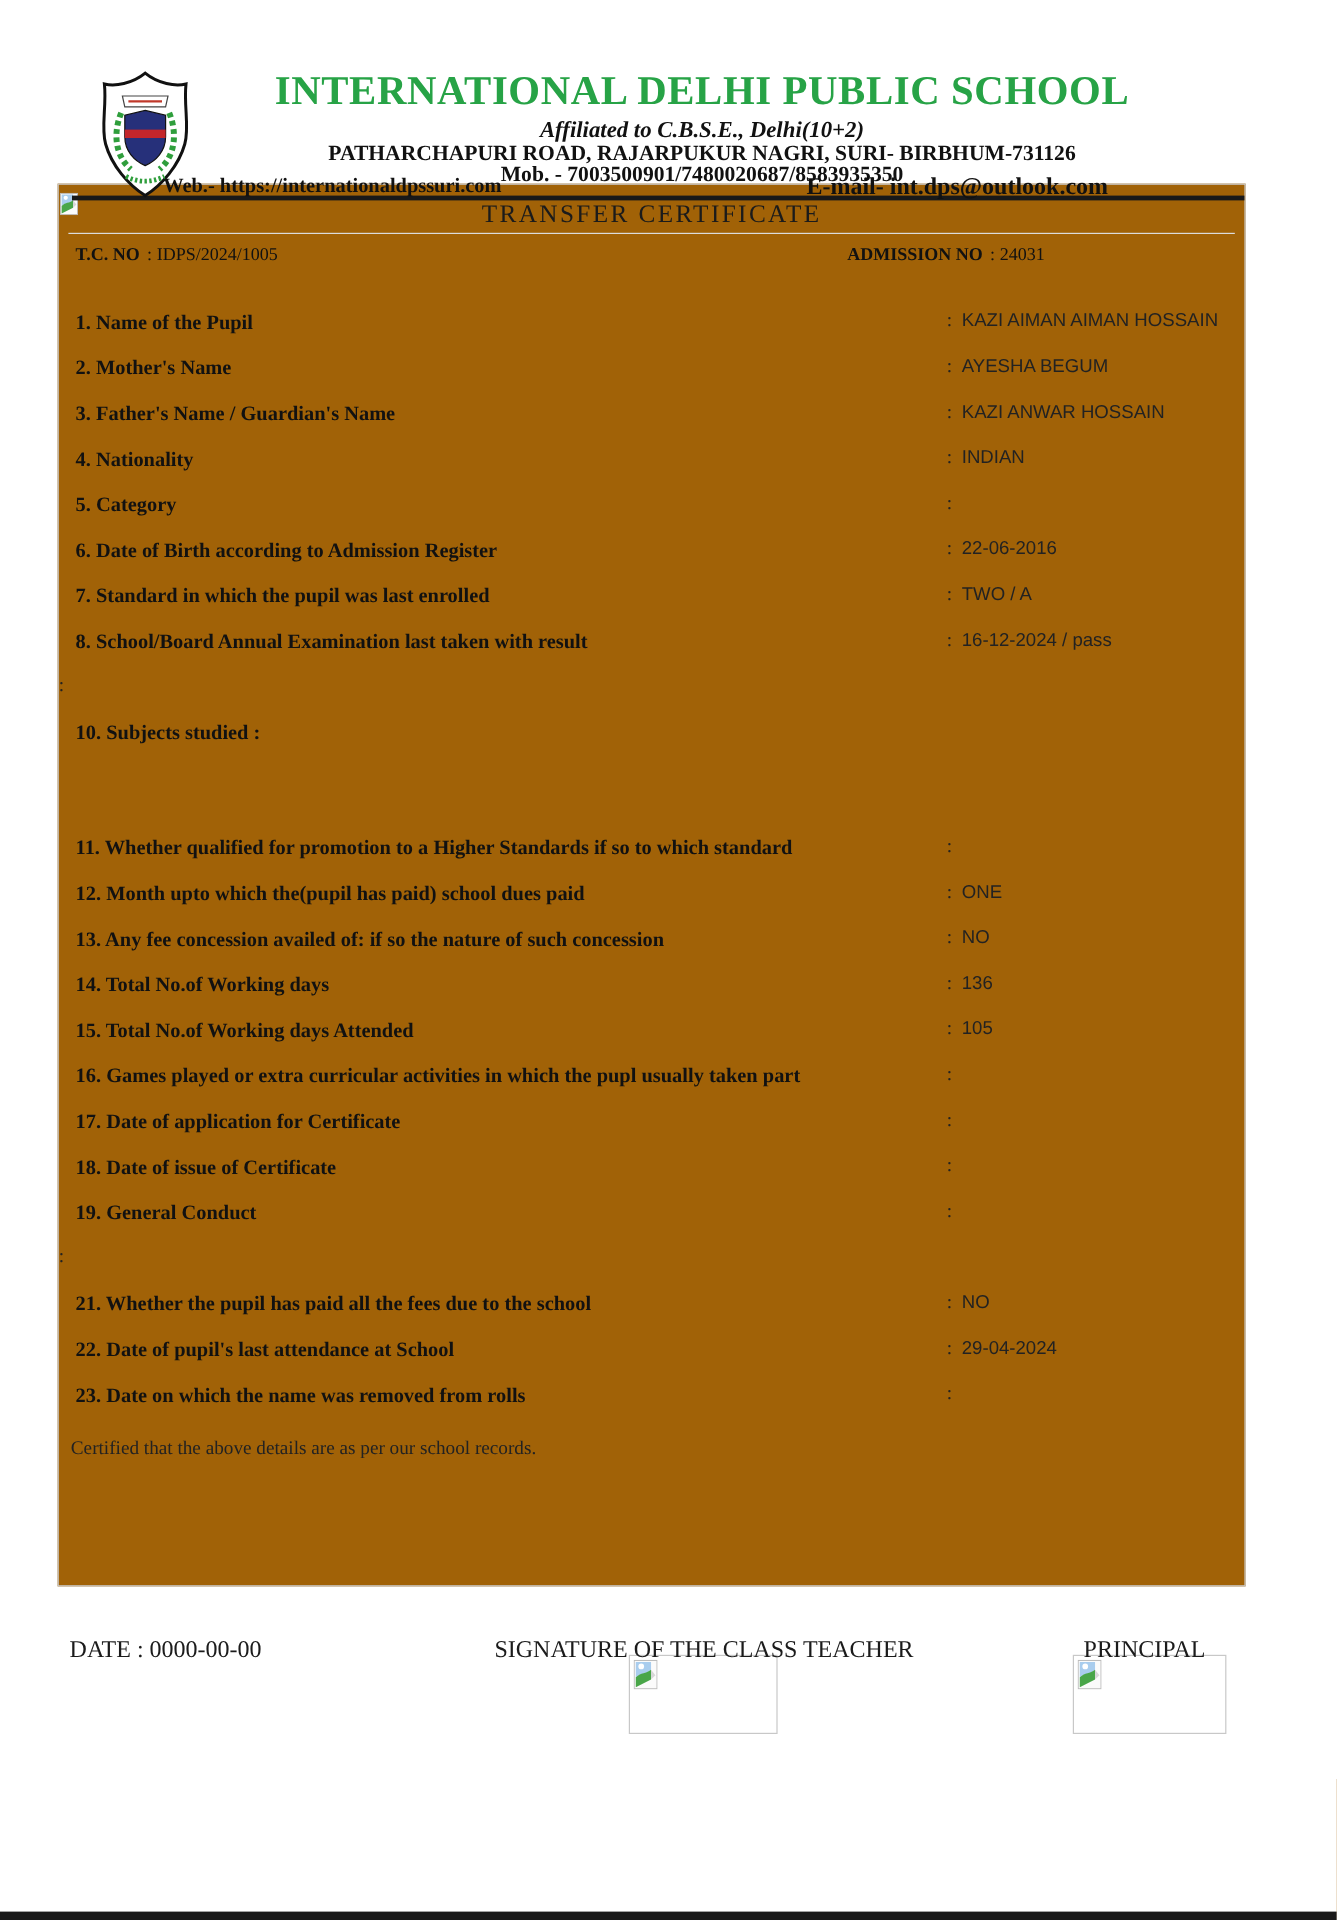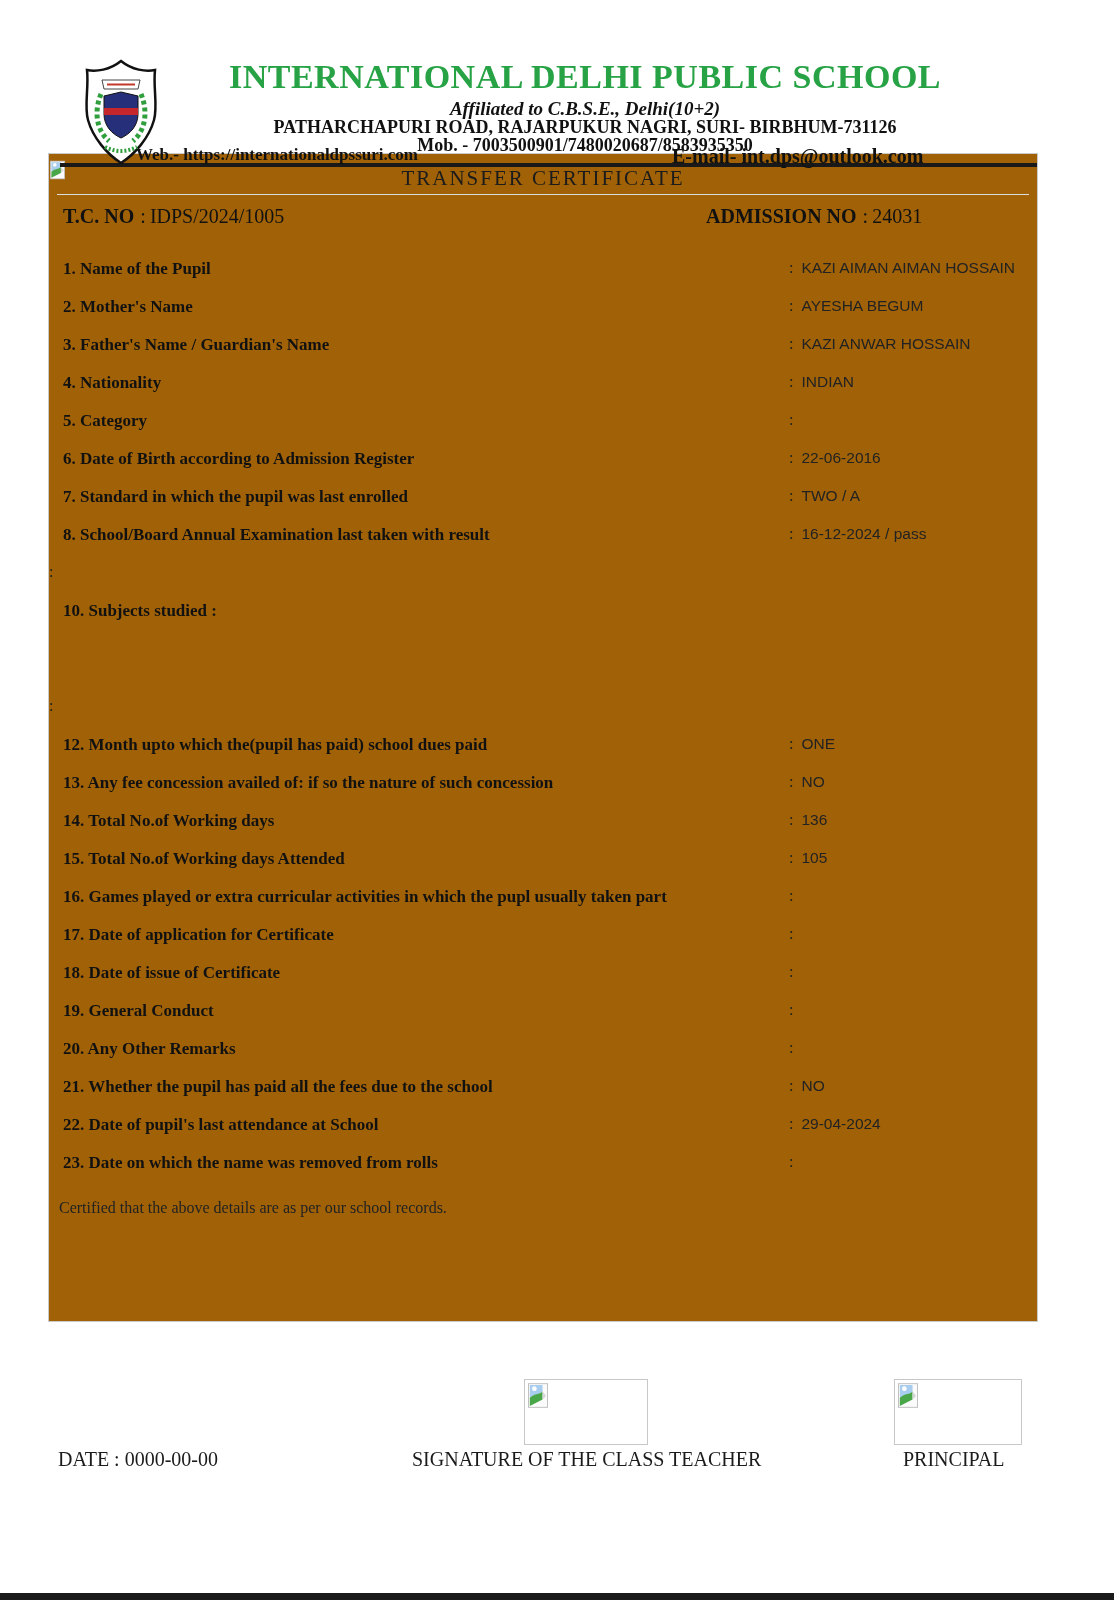--- a/index.html
+++ b/index.html
@@ -22,41 +22,41 @@
   .email{top:146px;left:672px;font-size:20px;font-weight:bold;line-height:1;z-index:4;}
   .black-line{top:163px;left:60px;width:977px;height:4px;background:#191919;z-index:3;}
 
   
   .content-box{left:48px;top:153px;width:988px;height:1167px;
     border:1px solid #cacaca;background:#a16207;z-index:1;}
   .corner-icon{position:absolute;left:1px;top:1px;z-index:2;}
   .tc-title{margin-top:14px;text-align:center;font-size:21px;letter-spacing:2px;
     color:#1b1b1b;line-height:1;}
   .thin-line{margin:5px 8px 0 8px;border:0;border-top:1px solid #dcdcdc;}
-  .tc-row{position:relative;height:26px;margin-top:10px;font-size:20px;}
+  .tc-row{position:relative;height:26px;margin-top:10px;font-size:15px;}
   .tc-left{position:absolute;left:14px;top:0;}
   .tc-right{position:absolute;left:657px;top:0;}
   .tc-row b{font-weight:bold;}
   .tc-row .sep{margin:0 4px 0 6px;}
 
   .fields{margin-top:28px;}
   .row{display:flex;align-items:flex-start;min-height:38px;}
   .flabel{flex:0 0 726px;padding-left:14px;font-weight:bold;font-size:17px;line-height:1.15;}
   .fvalue{display:flex;align-items:center;gap:8px;
     font-family:"Liberation Sans",sans-serif;font-size:15.5px;color:#222;}
   .fvalue .colon{font-family:"Liberation Serif",serif;font-size:16px;color:#222;}
   .gap-after{margin-bottom:58px;}
   .certified{margin-top:8px;padding-left:10px;font-size:16px;color:#222;}
 
   
   .sig-box{border:1px solid #c8c8c8;background:#fff;}
   .sig-box .bi{position:absolute;left:3px;top:3px;}
   .sig-box1{left:524px;top:1379px;width:122px;height:64px;}
   .sig-box2{left:894px;top:1379px;width:126px;height:64px;}
-  .f-label{top:1448px;font-size:20px;color:#1b1b1b;line-height:1.1;}
+  .f-label{top:1364px;font-size:20px;color:#1b1b1b;line-height:1.1;}
   .f-date{left:58px;}
   .f-sig{left:412px;}
   .f-prin{left:903px;}
   .bottom-strip{left:0;bottom:0;width:1114px;height:7px;background:#1a1a1a;}
 </style>
 </head>
 <body>
 
 <div class="abs" style="left:80px;top:58px;width:82px;height:118px;z-index:4;">
   <svg width="82" height="118" viewBox="0 0 82 118">
@@ -163,20 +163,21 @@
         <div class="fvalue">
           <span class="colon">:</span>
           <span></span>
         </div>
       </div>
       <div class="row gap-after">
         <div class="flabel">10. Subjects studied :</div>
         <div class="fvalue"></div>
       </div>
       <div class="row">
+        <div class="flabel">11. Whether qualified for promotion to a Higher Standards if so to which standard</div>
         <div class="fvalue">
           <span class="colon">:</span>
           <span></span>
         </div>
       </div>
       <div class="row">
         <div class="flabel">12. Month upto which the(pupil has paid) school dues paid</div>
         <div class="fvalue">
           <span class="colon">:</span>
           <span>ONE</span>
@@ -225,21 +226,20 @@
         </div>
       </div>
       <div class="row">
         <div class="flabel">19. General Conduct</div>
         <div class="fvalue">
           <span class="colon">:</span>
           <span></span>
         </div>
       </div>
       <div class="row">
-        <div class="flabel">20. Any Other Remarks</div>
         <div class="fvalue">
           <span class="colon">:</span>
           <span></span>
         </div>
       </div>
       <div class="row">
         <div class="flabel">21. Whether the pupil has paid all the fees due to the school</div>
         <div class="fvalue">
           <span class="colon">:</span>
           <span>NO</span>

